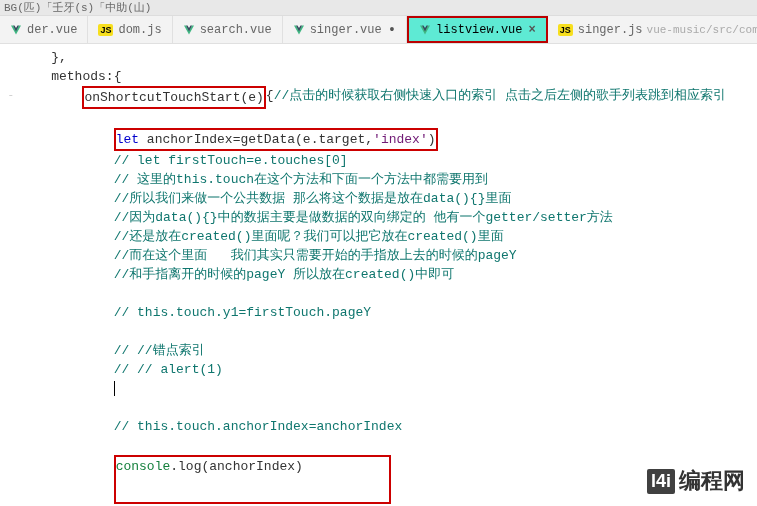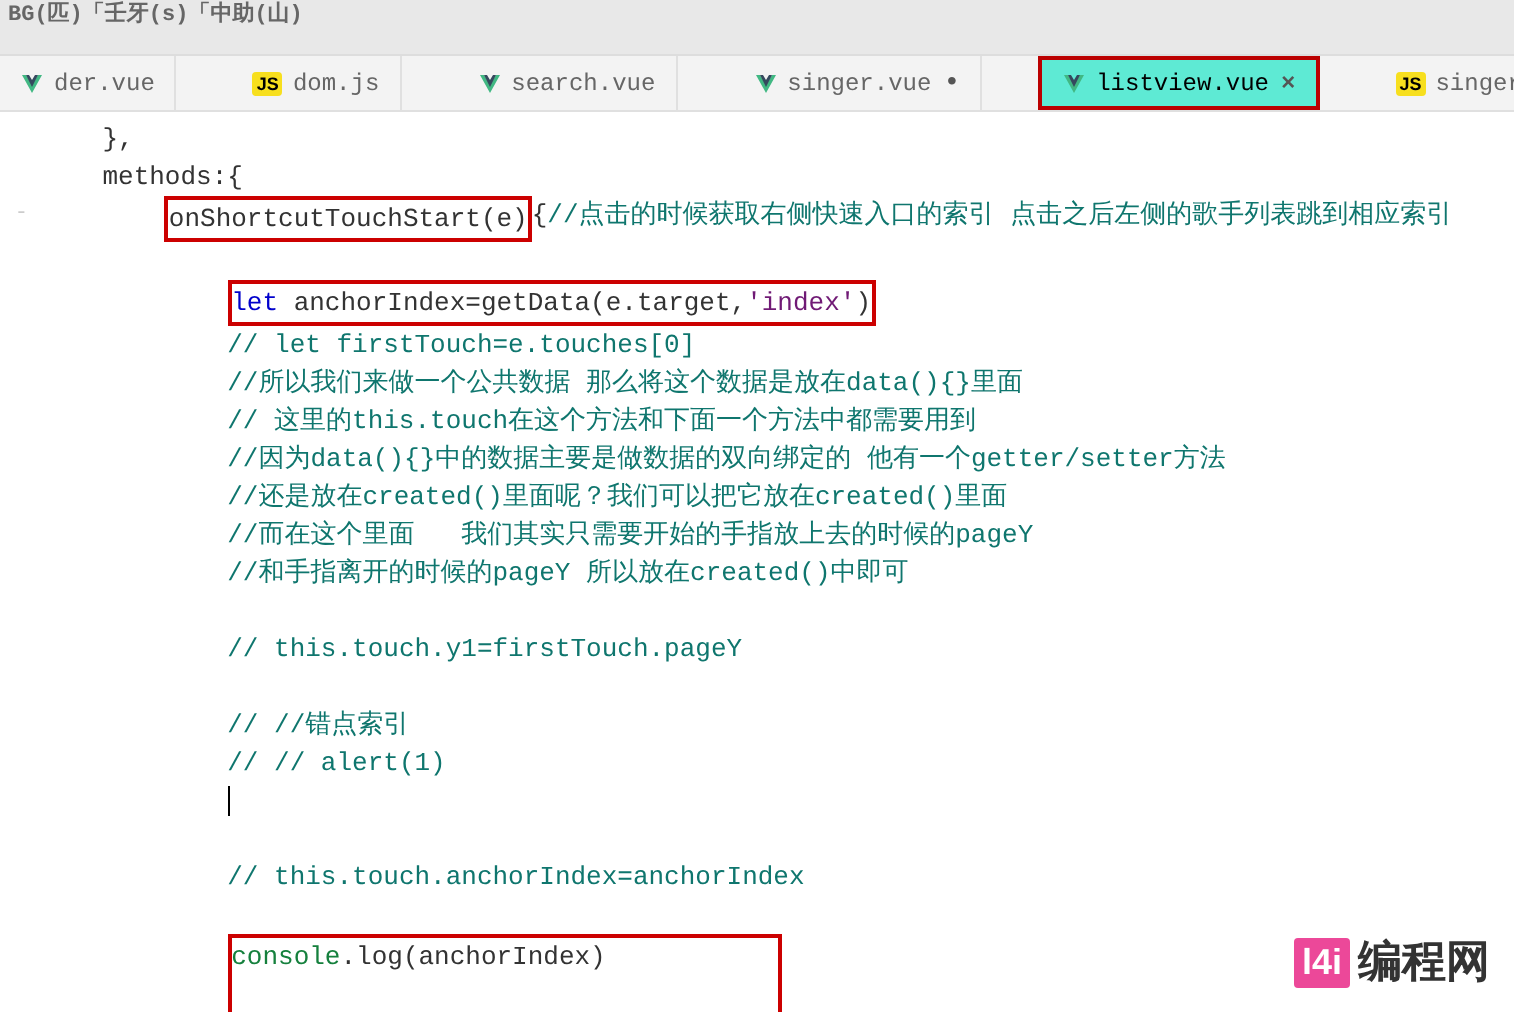--- a/index.html
+++ b/index.html
@@ -1,39 +1,39 @@
 <!DOCTYPE html>
 <html><head>
   <meta charset="utf-8">
   <style>
     * { margin: 0; padding: 0; box-sizing: border-box; }
     body { font-family: Consolas, "Courier New", monospace; font-size: 13px; background: #fff; color: #333; width: 757px; height: 506px; overflow: hidden; position: relative; }
-    .toolbar { height: 28px; background: #e8e8e8; border-bottom: 1px solid #ddd; font-size: 11px; color: #666; padding: 0 4px; line-height: 16px; font-weight: bold; }
-    .tabs { display: flex; height: 28px; background: #f3f3f3; border-bottom: 1px solid #e0e0e0; overflow: hidden; gap: 28px; }
+    .toolbar { height: 16px; background: #e8e8e8; border-bottom: 1px solid #ddd; font-size: 11px; color: #666; padding: 0 4px; line-height: 16px; }
+    .tabs { display: flex; height: 28px; background: #f3f3f3; border-bottom: 1px solid #e0e0e0; overflow: hidden; }
     .tab { display: flex; align-items: center; padding: 0 10px; font-size: 12px; color: #666; border-right: 1px solid #e0e0e0; cursor: pointer; white-space: nowrap; }
     .tab.active { background: #5eead4; color: #000; border: 2px solid #b00; }
     .tab .icon { margin-right: 5px; display: inline-flex; text-align: center; }
     .tab .close { margin-left: 6px; font-weight: bold; color: #555; }
     .tab .dirty { margin-left: 6px; font-size: 14px; color: #555; }
     .js-badge { background: #f7df1e; color: #000; font-weight: bold; font-size: 9px; padding: 1px 2px; border-radius: 2px; font-family: sans-serif; }
     .vue-icon { width: 12px; height: 12px; display: inline-block; }
     .dim { color: #aaa; font-size: 11px; margin-left: 4px; }
     .editor { padding: 4px 0 0 0; line-height: 19px; position: relative; }
     .gutter-line { display: flex; }
     .gutter { width: 20px; text-align: right; color: #ccc; padding-right: 6px; flex-shrink: 0; font-size: 11px; }
     .code { white-space: pre; flex: 1; }
     .c-text { color: #333; }
     .c-blue { color: #0000cc; }
     .c-green { color: #0f766e; }
     .c-orange { color: #701a75; }
     .c-purple { color: #15803d; }
     .red-box { border: 2px solid #c00; display: inline-block; padding: 0; vertical-align: top; }
     .cursor { display: inline-block; width: 1px; height: 15px; background: #000; vertical-align: middle; }
     .watermark { position: absolute; right: 12px; bottom: 10px; display: flex; align-items: center; font-family: "Microsoft YaHei", sans-serif; font-size: 22px; color: #333; font-weight: bold; }
-    .watermark .logo { background: #ec4899; color: #fff; padding: 2px 4px; margin-right: 4px; font-size: 18px; border-radius: 2px; font-weight: bold; }
+    .watermark .logo { background: #404040; color: #fff; padding: 2px 4px; margin-right: 4px; font-size: 18px; border-radius: 2px; font-weight: bold; }
   </style>
 </head>
 <body>
 
 <div class="toolbar">BG(匹)「壬牙(s)「中助(山)</div>
 
 <div class="tabs">
   <div class="tab">
     <span class="icon">
         <svg class="vue-icon" viewBox="0 0 24 24">
@@ -103,25 +103,25 @@
   <div class="gutter-line">
       <div class="gutter"></div>
       <div class="code">            <span class="red-box"><span class="c-blue">let</span><span class="c-text"> anchorIndex=getData(e.target,</span><span class="c-orange">'index'</span><span class="c-text">)</span></span></div>
     </div>
   <div class="gutter-line">
       <div class="gutter"></div>
       <div class="code">            <span class="c-green">// let firstTouch=e.touches[0]</span></div>
     </div>
   <div class="gutter-line">
       <div class="gutter"></div>
-      <div class="code">            <span class="c-green">//所以我们来做一个公共数据 那么将这个数据是放在data(){}里面</span></div>
+      <div class="code">            <span class="c-green">// 这里的this.touch在这个方法和下面一个方法中都需要用到</span></div>
     </div>
   <div class="gutter-line">
       <div class="gutter"></div>
-      <div class="code">            <span class="c-green">// 这里的this.touch在这个方法和下面一个方法中都需要用到</span></div>
+      <div class="code">            <span class="c-green">//所以我们来做一个公共数据 那么将这个数据是放在data(){}里面</span></div>
     </div>
   <div class="gutter-line">
       <div class="gutter"></div>
       <div class="code">            <span class="c-green">//因为data(){}中的数据主要是做数据的双向绑定的 他有一个getter/setter方法</span></div>
     </div>
   <div class="gutter-line">
       <div class="gutter"></div>
       <div class="code">            <span class="c-green">//还是放在created()里面呢？我们可以把它放在created()里面</span></div>
     </div>
   <div class="gutter-line">

